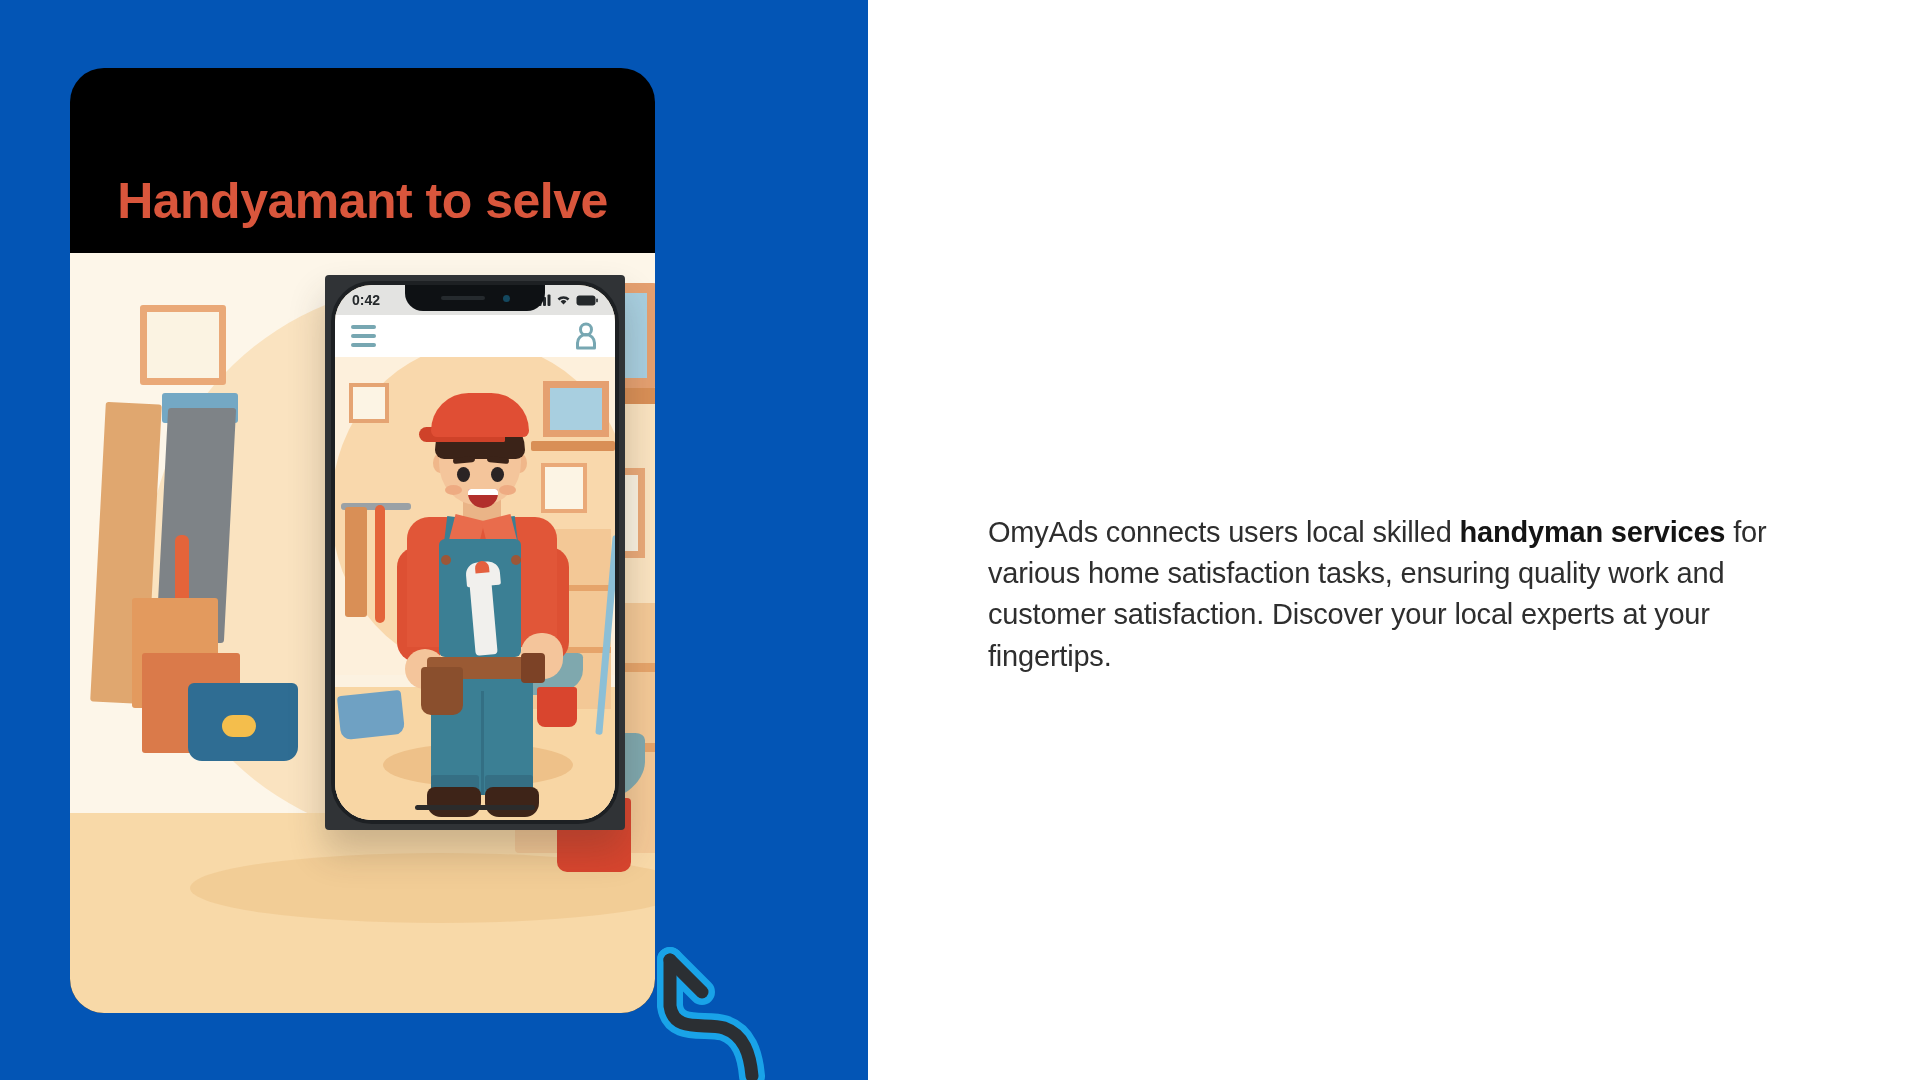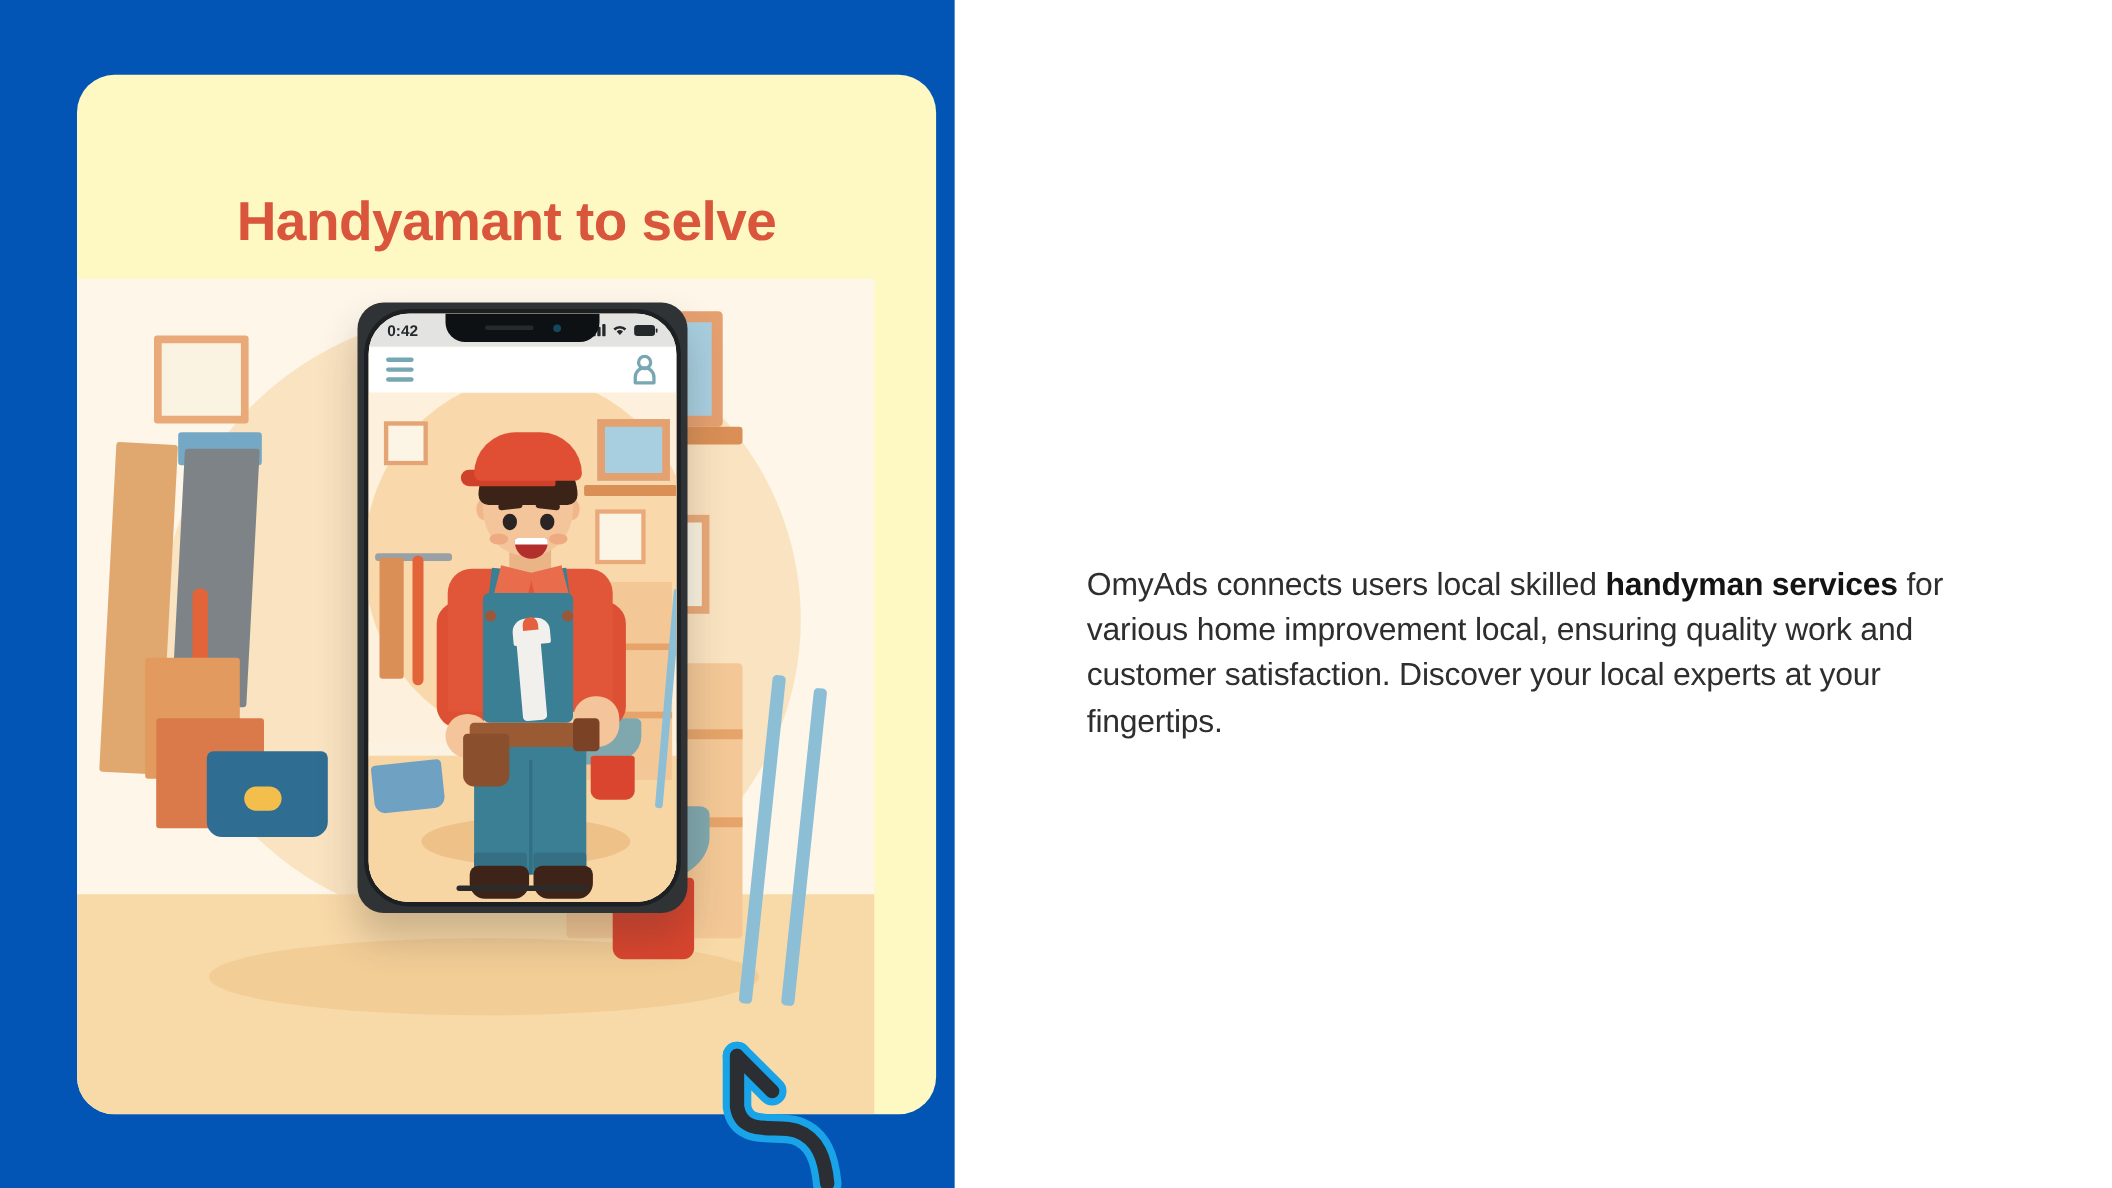--- a/index.html
+++ b/index.html
@@ -21,22 +21,22 @@
     position:absolute;
     left:0; top:0;
     width:868px; height:1080px;
     background:#0355b5;
   }
 
   
   .card {
     position:absolute;
     left:70px; top:68px;
-    width:781px; height:945px;
-    background:#fef9c3;
+    width:585px; height:945px;
+    background:#000000;
     border-radius:34px;
     overflow:hidden;
   }
 
   .card-title {
     position:absolute;
     left:0; right:0; top:104px;
     text-align:center;
     font-size:50px;
     font-weight:bold;
@@ -111,21 +111,21 @@
     background:#d9452e; border-radius:4px 4px 10px 10px; }
   .prop-leaf { position:absolute; right:150px; top:480px; width:96px; height:70px;
     background:#7fa8ae; border-radius:60% 10% 60% 10%; }
 
   
   .phone {
     position:absolute;
     left:255px; top:207px;
     width:300px; height:555px;
     background:#303336;
-    border-radius:24px;
+    border-radius:4px;
     padding:6px;
     box-shadow:0 22px 36px rgba(60,50,40,.24);
   }
   .phone-inner {
     position:relative;
     width:100%; height:100%;
     background:#1d2023;
     border-radius:41px;
     padding:4px;
     overflow:hidden;
@@ -494,17 +494,17 @@
 
   <svg class="arrow" viewBox="0 0 190 150">
     <path d="M30 30 L30 76 C34 104 66 92 84 98 C104 105 110 124 112 146" fill="none" stroke="#19a3e8" stroke-width="26" stroke-linecap="round" stroke-linejoin="round"></path>
     <path d="M30 30 L62 62" fill="none" stroke="#19a3e8" stroke-width="26" stroke-linecap="round"></path>
     <path d="M30 30 L30 76 C34 104 66 92 84 98 C104 105 110 124 112 146" fill="none" stroke="#2b2f33" stroke-width="13" stroke-linecap="round" stroke-linejoin="round"></path>
     <path d="M30 30 L62 62" fill="none" stroke="#2b2f33" stroke-width="13" stroke-linecap="round"></path>
   </svg>
 
   <div class="right-pane">
     <p class="body-copy">
-      <span>OmyAds connects users local skilled </span><b>handyman services</b><span> for various home improvement local, ensuring quality work and customer satisfaction. Discover your local experts at your fingertips.</span>
+      <span>OmyAds connects users local skilled </span><b>handyman services</b><span> for various home satisfaction tasks, ensuring quality work and customer satisfaction. Discover your local experts at your fingertips.</span>
     </p>
   </div>
 
 </div>
 
 </body></html>

